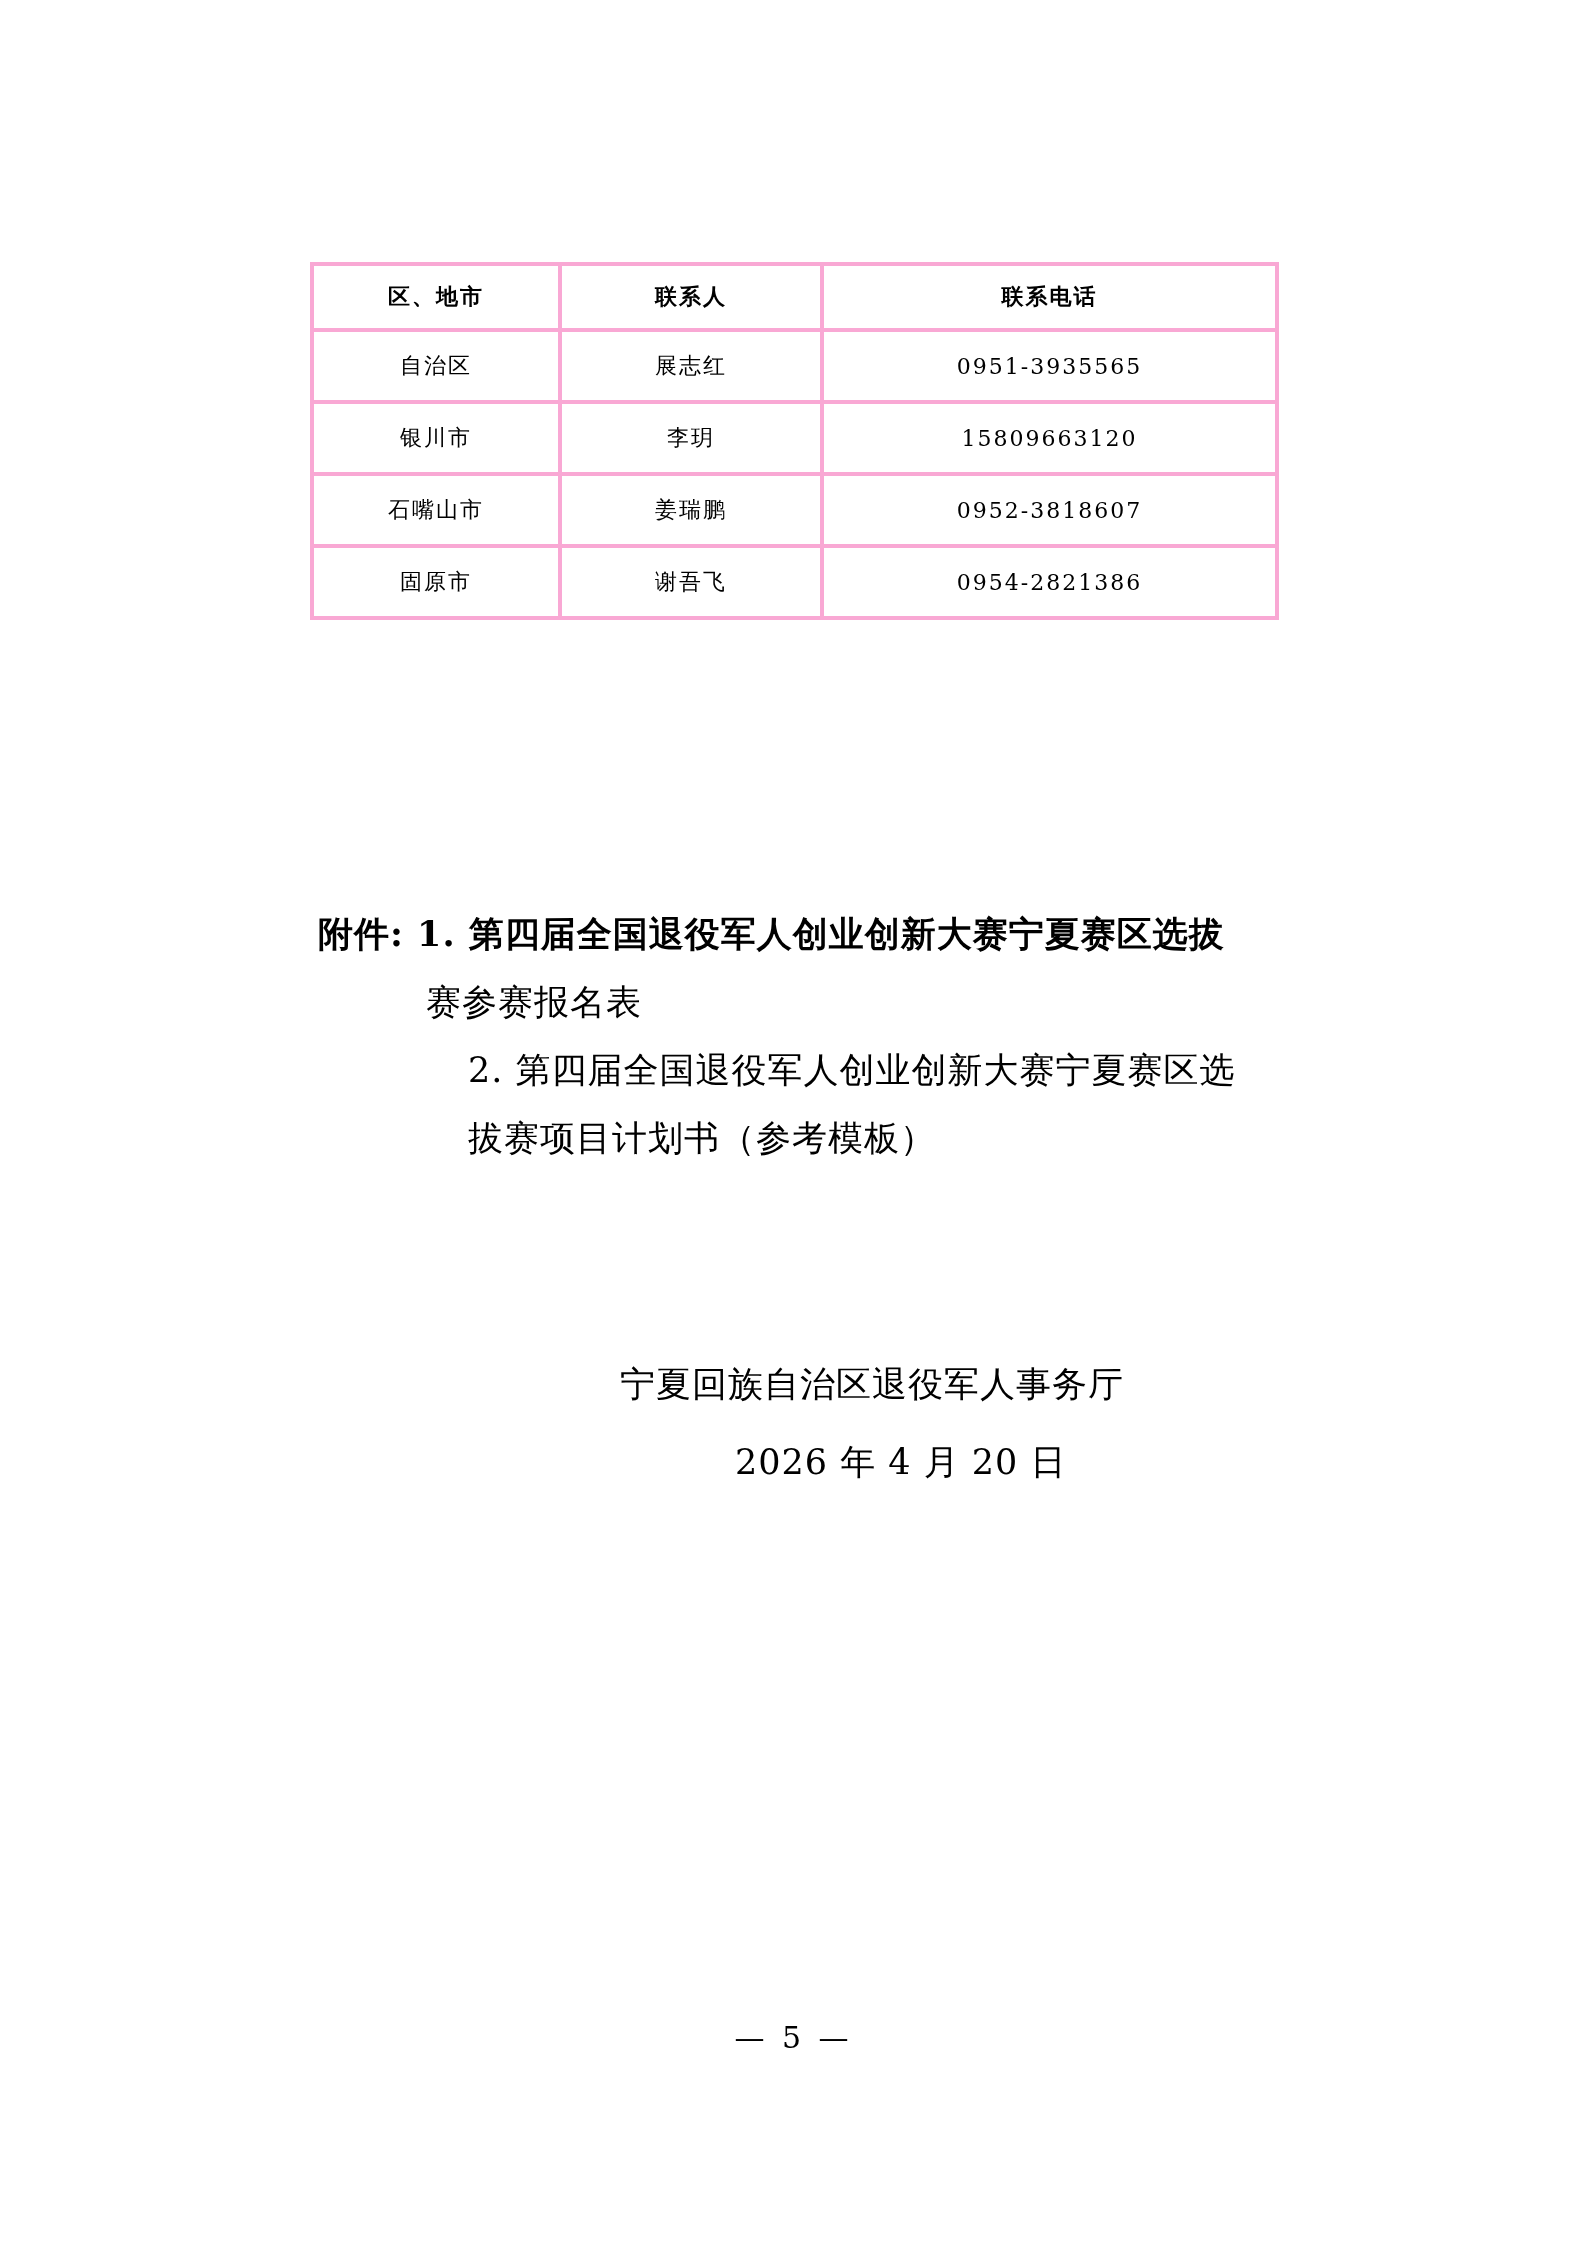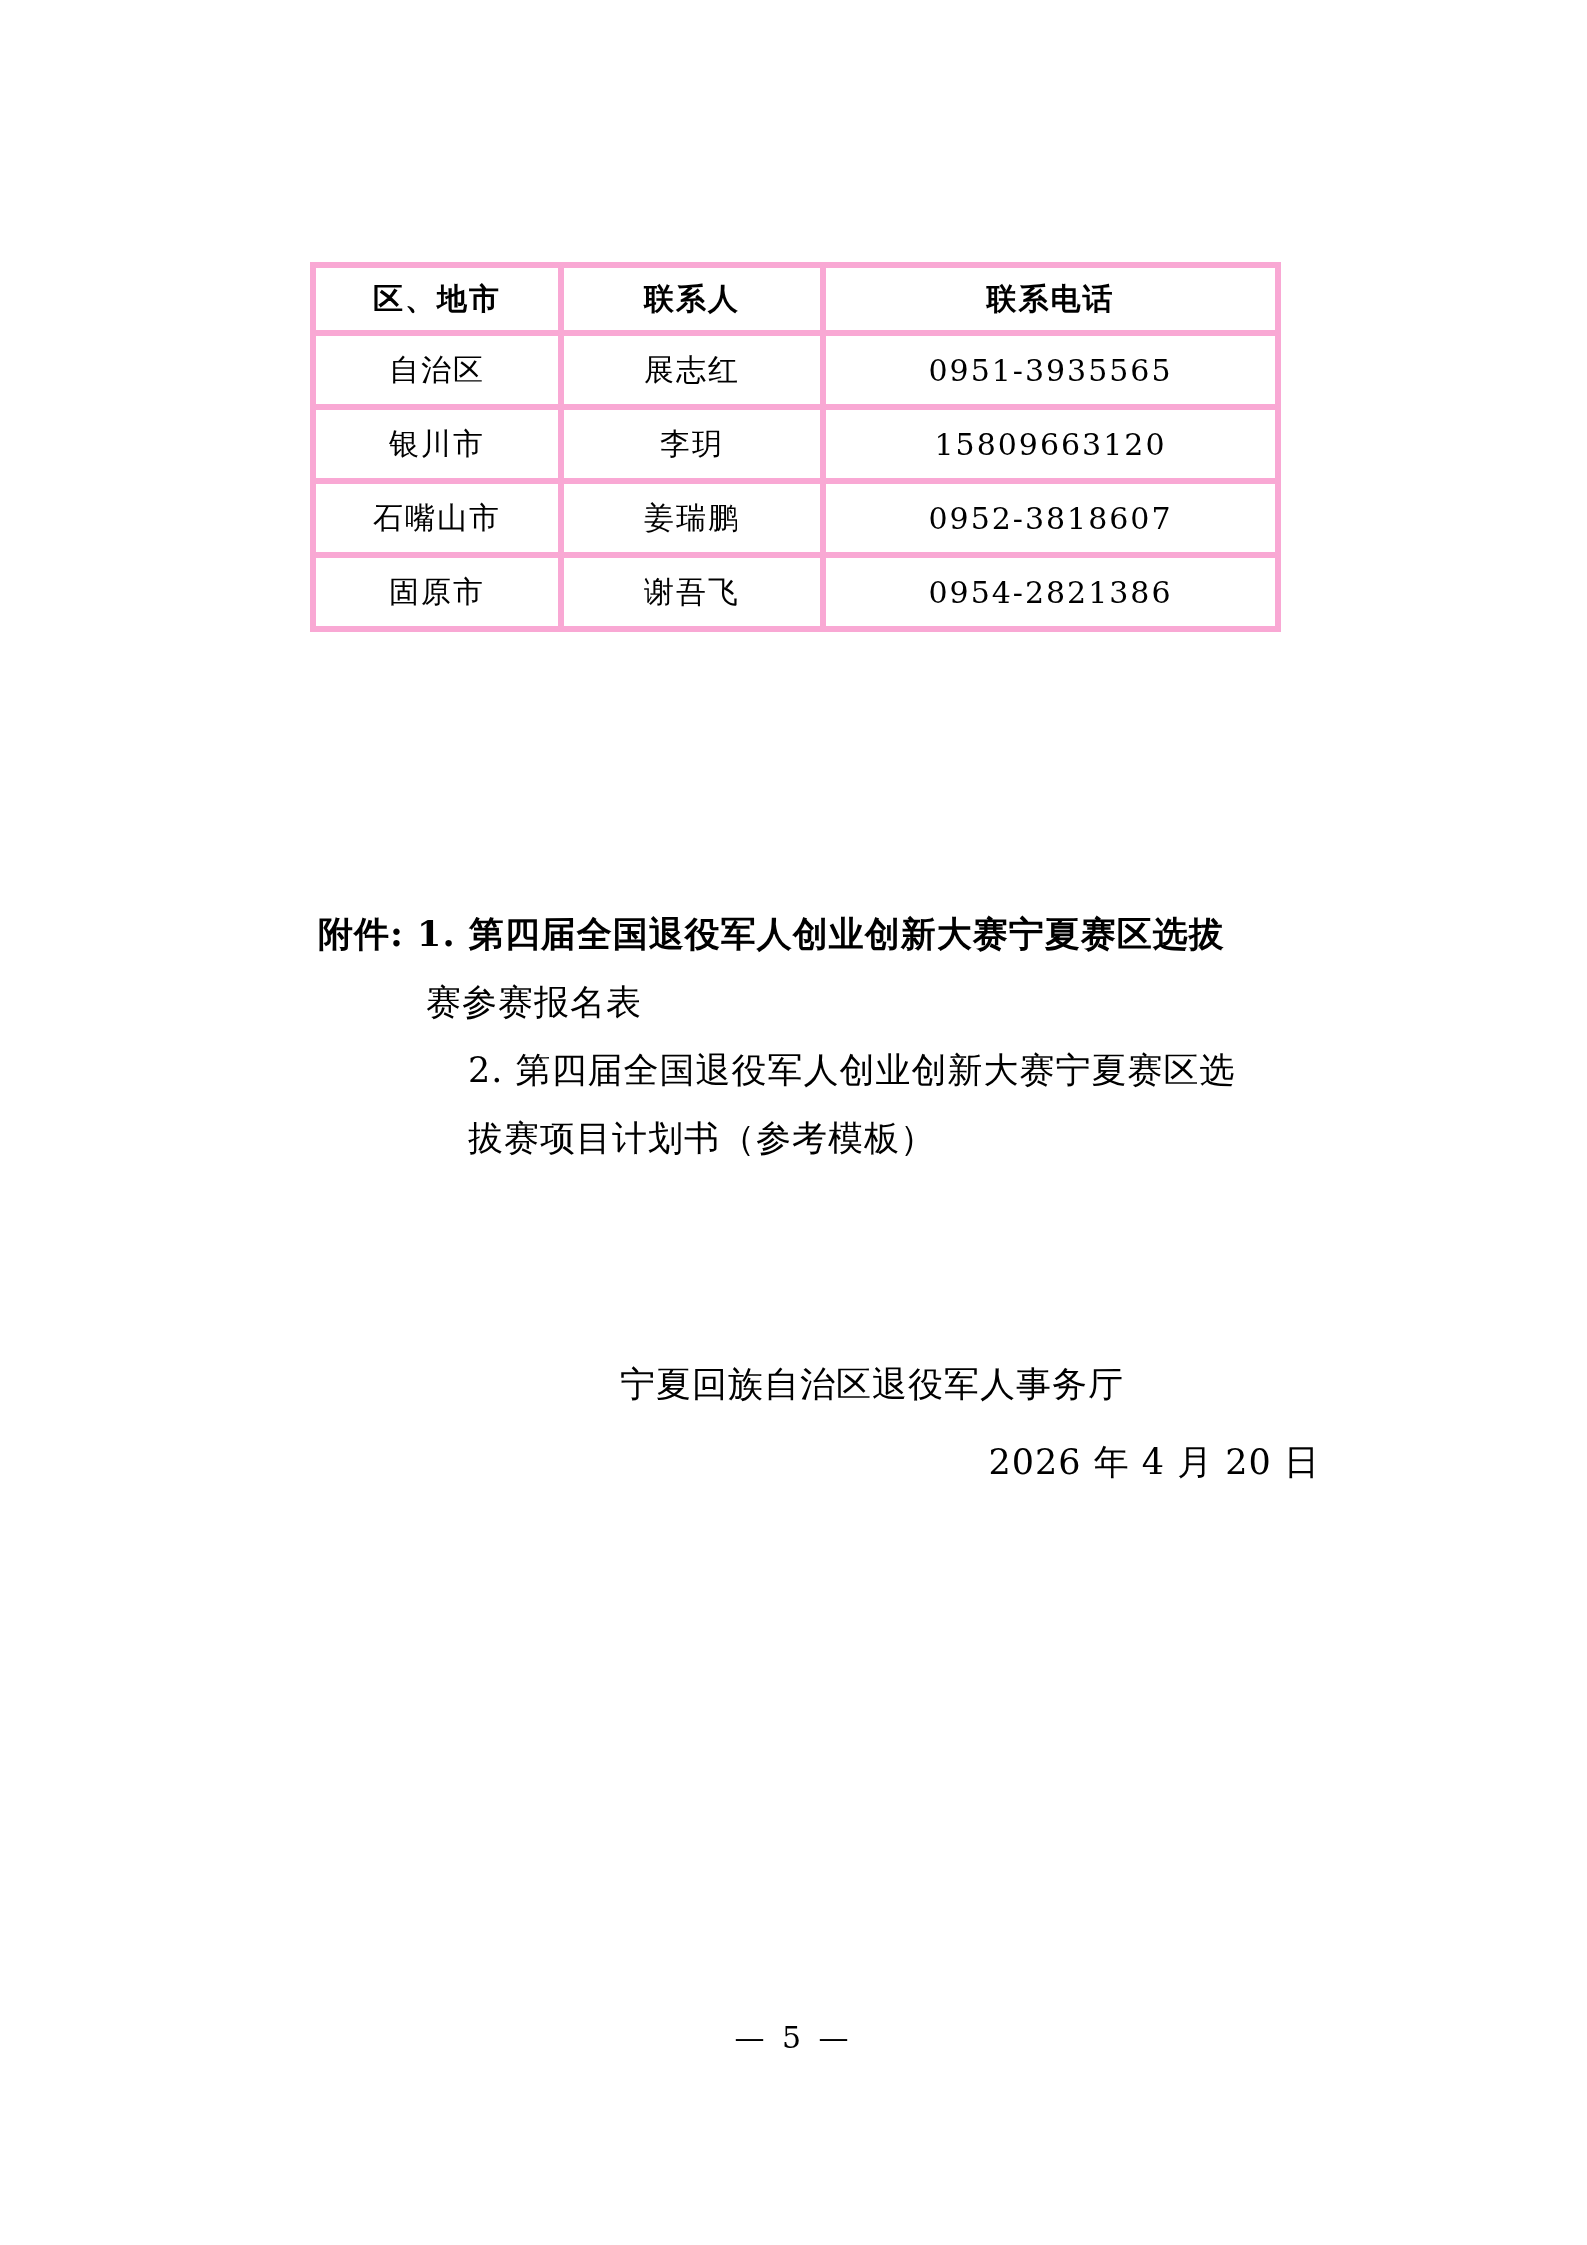--- a/index.html
+++ b/index.html
@@ -29,24 +29,24 @@
     top: 262px;
     width: 965px;
   }
   table.contact-table {
     border-collapse: collapse;
     width: 965px;
     table-layout: fixed;
   }
   table.contact-table td,
   table.contact-table th {
-    border: 6px solid #f9a8d4;
+    border: 4px solid #f9a8d4;
     text-align: center;
     vertical-align: middle;
-    font-size: 30px;
+    font-size: 22px;
     font-family: "DejaVu Serif", "Liberation Serif", serif;
     letter-spacing: 2px;
     padding: 0;
   }
   table.contact-table th {
     height: 62px;
     font-weight: bold;
   }
   table.contact-table td {
     height: 68px;
@@ -92,21 +92,20 @@
     position: absolute;
     left: 620px;
     top: 1345px;
     width: 700px;
     font-size: 35px;
     line-height: 78px;
     letter-spacing: 1px;
   }
   .sig-date {
     padding-left: 115px;
-    text-align: right;
   }
 
   
   .page-number {
     position: absolute;
     left: 0;
     right: 0;
     top: 2020px;
     text-align: center;
     font-size: 30px;

